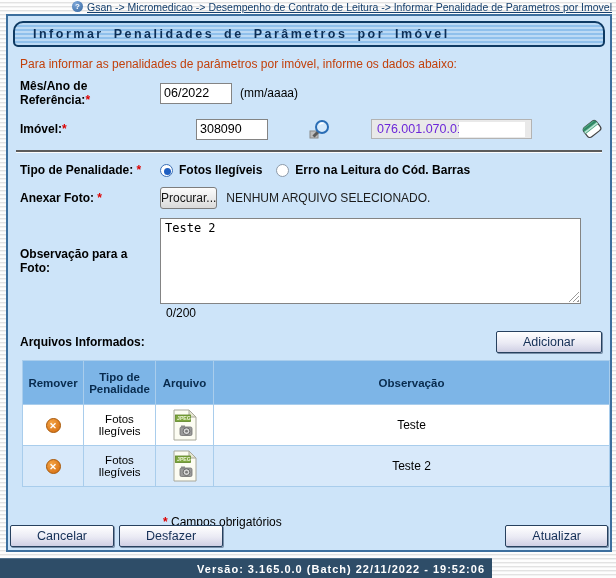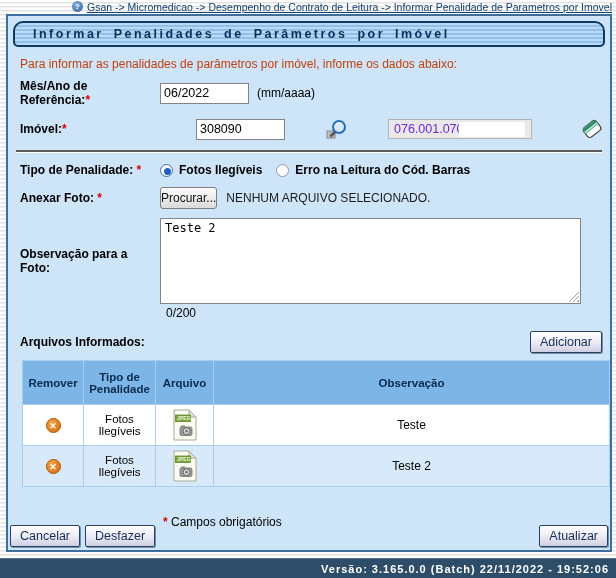--- a/index.html
+++ b/index.html
@@ -44,21 +44,21 @@
   .frow { display: flex; align-items: center; margin-left: 6px; }
   .flabel {
     width: 140px; flex: 0 0 140px;
     font-size: 12px; font-weight: bold; color: #000; white-space: pre-line;
   }
   .req { color: #dd0000; font-weight: bold; }
   .txt {
     height: 21px; border: 1px solid #848484; background: #fff;
     font-family: "Liberation Sans", sans-serif; font-size: 12.5px; padding: 0 3px; color: #000;
   }
-  .w72 { width: 89px; }
+  .w72 { width: 72px; }
 
   
   .lupa-btn, .eraser-btn { background: none; border: none; cursor: pointer; padding: 0; line-height: 0; }
   .lupa-btn { margin-left: 5px; }
   .inscricao {
     position: relative; margin-left: 5px; width: 228px; height: 20px;
     background: #e9e9e9; border: 1px solid #b3b3b3;
     font-size: 12.5px; color: #6d28d9; line-height: 18px; padding-left: 5px;
     overflow: hidden;
   }
@@ -102,21 +102,21 @@
     background: repeating-linear-gradient(135deg, transparent 0 2px, #9a9a9a 2px 3px);
     clip-path: polygon(100% 0, 100% 100%, 0 100%);
     cursor: nwse-resize;
   }
   .counter-row { margin: 2px 0 0 152px; font-size: 12px; color: #000; }
 
   
   .arq-head { display: flex; justify-content: space-between; align-items: center; margin: 11px 2px 0 6px; }
   .arq-label { font-size: 12px; font-weight: bold; }
   .btn {
-    height: 22px; padding: 0 9px; font-family: "Liberation Sans", sans-serif;
+    height: 22px; padding: 0 26px; font-family: "Liberation Sans", sans-serif;
     font-size: 12.5px; color: #142f56; cursor: pointer;
     border: 1px solid #27415f; border-radius: 2px;
     background: linear-gradient(180deg, #ffffff 0%, #eaeaf4 55%, #cfcfe4 100%);
     box-shadow: 1px 1px 0 rgba(20,40,70,.45);
   }
 
   table.files {
     margin: 7px 2px 0 8px; width: 588px; border-collapse: collapse;
     font-size: 11.5px; color: #000; background: #fff;
   }
@@ -139,21 +139,21 @@
   .file-ico { cursor: pointer; vertical-align: middle; }
 
   .campos-note { margin: 28px 0 0 149px; font-size: 12px; color: #000; }
 
   .actions { position: absolute; left: 2px; right: 2px; bottom: 3px; display: flex; }
   .actions .btn + .btn { margin-left: 5px; }
   .spacer { flex: 1; }
 
   
   .footer {
-    position: absolute; left: 0; top: 558px; width: 616px; height: 20px;
+    position: absolute; left: 0; top: 558px; width: 492px; height: 20px;
     background: #2e4d68; color: #fff; display: flex; align-items: center; justify-content: flex-end;
     padding-right: 7px; font-size: 11px; font-weight: bold; letter-spacing: 1px;
     border-top: 1px solid #51708c;
   }
 </style>
 </head>
 <body>
 
 <div class="crumbbar">
   <span class="help-ico">?</span>

